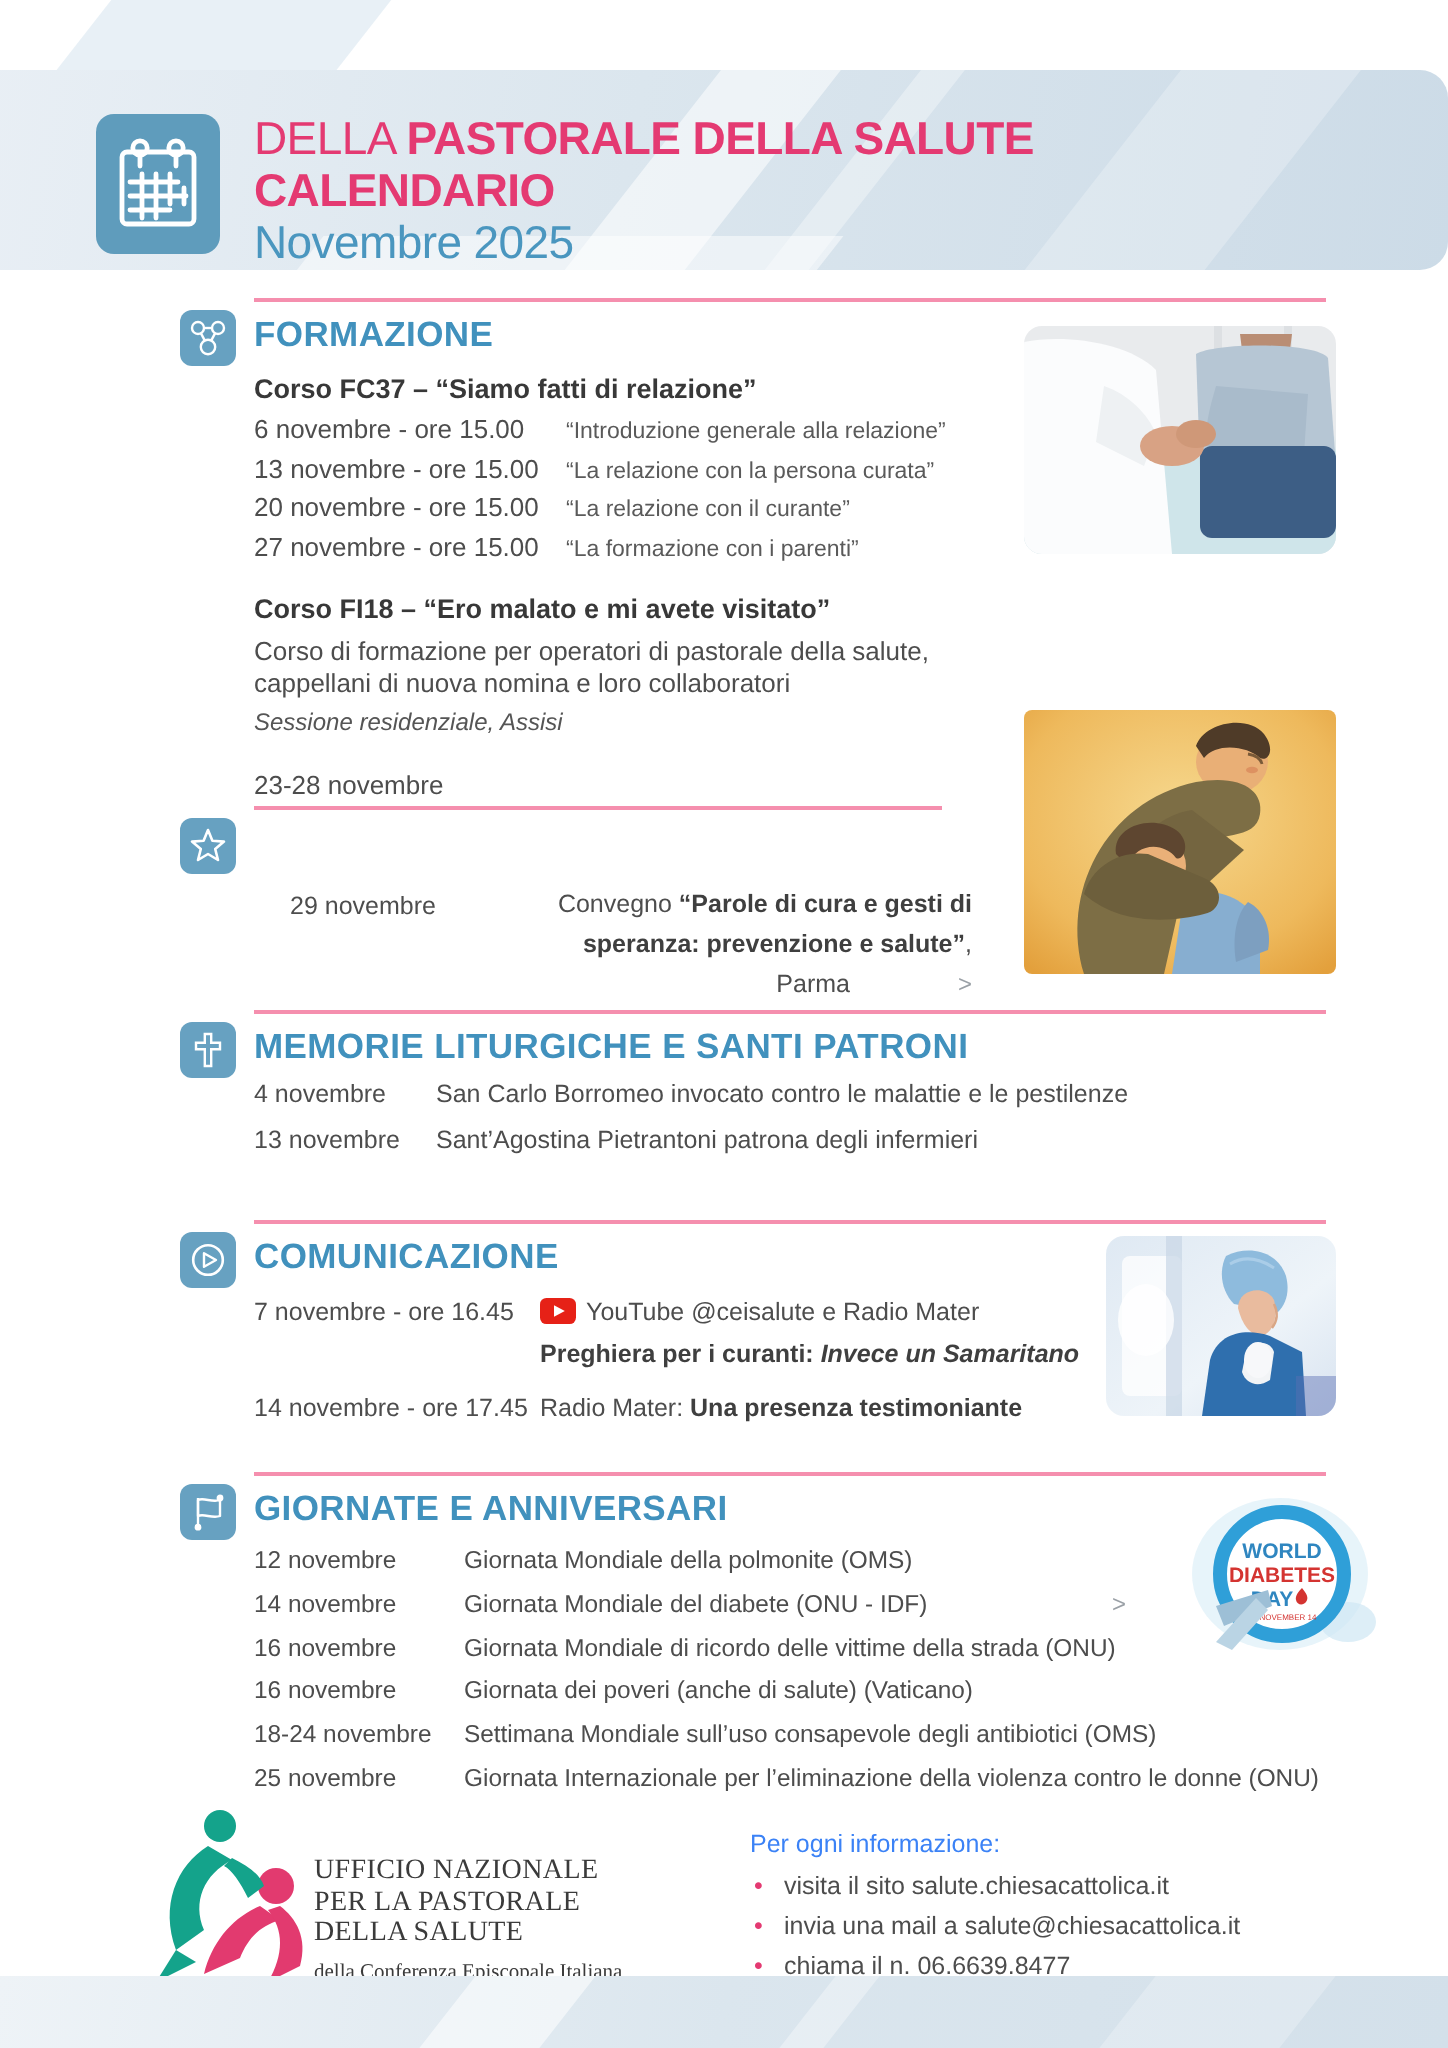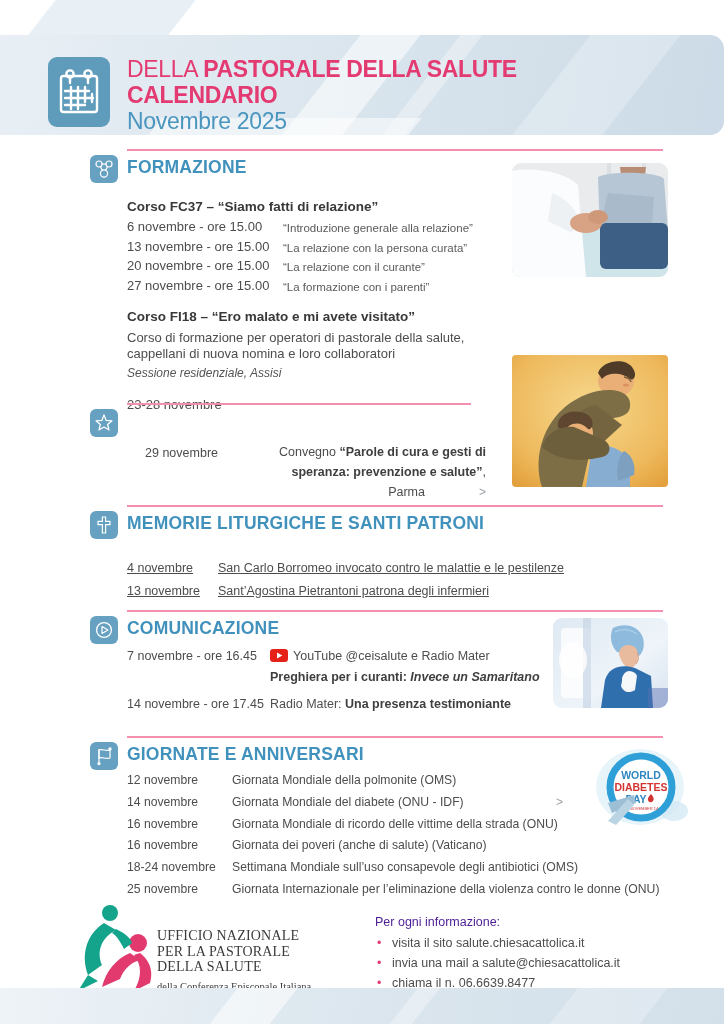--- a/index.html
+++ b/index.html
@@ -25,21 +25,21 @@
   .b { font-weight:bold; }
 
   
   .section { position:absolute; left:90px; width:573px; }
   .rule { height:2px; background:#f58fae; margin-left:37px; }
   .rule.short { width:344px; }
   .sec-icon { position:absolute; left:0; top:6px; width:28px; height:28px; background:#67a1c1; border-radius:6px; display:flex; align-items:center; justify-content:center; }
   .sec-title { margin:6px 0 0 37px; color:#4191bd; font-weight:bold; font-size:17.5px; letter-spacing:0.2px; }
   .sec-body { margin-left:37px; color:#4d4d4d; }
 
-  .course-title { font-weight:bold; color:#383838; font-size:13.5px; margin-top:21px; display:flex;gap:36px; }
+  .course-title { font-weight:bold; color:#383838; font-size:13.5px; margin-top:9px; display:flex;gap:36px; }
   .chev { color:#9aa0a6; font-size:12px; font-weight:normal; }
   .course-title .chev { margin-left:auto; margin-right:62px; }
   .frow { display:flex; font-size:13px; line-height:18.5px; }
   .frow .fd { width:156px; flex-shrink:0; }
   .frow .ft { font-size:11.5px; color:#5a5a5a; padding-top:1px; }
   .c2 { font-size:13px; line-height:16.5px; }
   .c2 .t { font-weight:bold; color:#383838; font-size:13.5px; margin:13px 0 4px; }
   .c2 .it { font-style:italic; font-size:12px; color:#555; margin-top:2px; }
   .c2 .dt { margin-top:16px; }
 
@@ -67,21 +67,21 @@
   #photo-hug { left:512px; top:355px; border-radius:4px; }
   #photo-nurse { left:553px; top:618px; }
   #logo-diabetes { position:absolute; left:594px; top:747px; }
 
   
   .footer-logo { position:absolute; left:74px; top:903px; }
   .footer-org { position:absolute; left:157px; top:928px; font-family:"Liberation Serif", serif; color:#3b3b3b; }
   .footer-org .l { font-size:14px; line-height:15.5px; letter-spacing:0.2px; }
   .footer-org .s { font-size:10.5px; margin-top:6px; }
   .footer-info { position:absolute; left:375px; top:915px; font-size:12.5px; color:#4d4d4d; }
-  .footer-info .t { color:#4c1d95; margin-bottom:4px; }
+  .footer-info .t { color:#3b82f6; margin-bottom:4px; }
   .footer-info .item { display:flex; line-height:20px; }
   .footer-info .dot { color:#e43a72; width:17px; padding-left:2px; }
   .bottom-band { position:absolute; left:0; top:988px; width:724px; height:36px;
      background:linear-gradient(100deg,#eef3f7 0%,#dbe6ee 50%,#d3e0ea 100%); overflow:hidden; }
 </style>
 </head>
 <body>
 
 <div class="page">
 
@@ -226,21 +226,21 @@
   </div>
 
   <div class="section" style="top:505px;">
     <div class="rule"></div>
     <div class="sec-icon">
       <svg width="22" height="22" viewBox="0 0 22 22">
         <path d="M9.4 3 L12.6 3 L12.6 7.4 L17 7.4 L17 10.6 L12.6 10.6 L12.6 19 L9.4 19 L9.4 10.6 L5 10.6 L5 7.4 L9.4 7.4 Z" stroke="#ffffff" stroke-width="1.2" fill="none"></path>
       </svg>
     </div>
     <div class="sec-title">MEMORIE LITURGICHE E SANTI PATRONI</div>
-    <div class="sec-body" style="margin-top:23px;text-decoration:underline;">
+    <div class="sec-body" style="margin-top:2px;">
       <div class="mrow">
           <span class="md">4 novembre</span>
           <span>San Carlo Borromeo invocato contro le malattie e le pestilenze</span>
         </div>
       <div class="mrow">
           <span class="md">13 novembre</span>
           <span>Sant’Agostina Pietrantoni patrona degli infermieri</span>
         </div>
     </div>
   </div>

